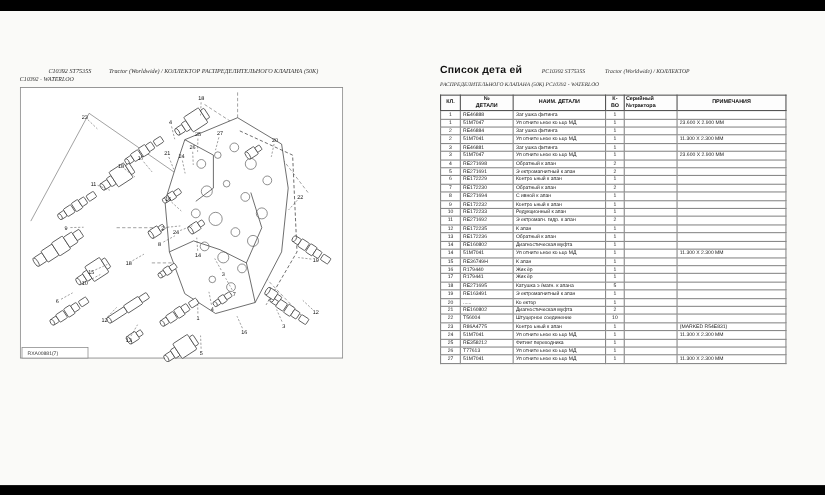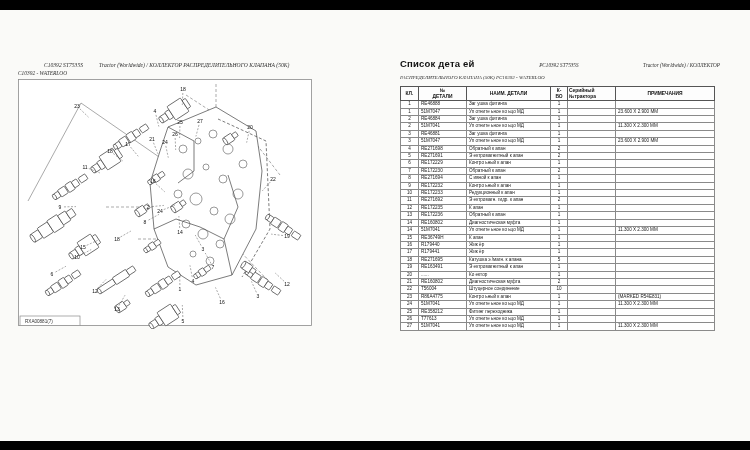--- a/index.html
+++ b/index.html
@@ -22,21 +22,21 @@
   .lp-hdr2{
     position:absolute;left:18px;top:70px;
     font-family:"Liberation Serif","DejaVu Serif",serif;
     font-style:italic;font-size:5.4px;color:#2c2c2c;white-space:nowrap;
   }
   .diagram-box{position:absolute;left:18px;top:79px;width:294px;height:250px}
 
   
   .rp-titlerow{
     position:absolute;left:400px;top:58px;width:320px;
-    display:flex;align-items:baseline;gap:18px;white-space:nowrap;justify-content:space-between;
+    display:flex;align-items:baseline;gap:18px;white-space:nowrap;
   }
   .rp-title{font-size:9.5px;font-weight:bold;color:#111;letter-spacing:.2px}
   .rp-code,.rp-tract{
     font-family:"Liberation Serif","DejaVu Serif",serif;
     font-style:italic;font-size:5.2px;color:#2c2c2c;
   }
   .rp-sub{
     position:absolute;left:400px;top:75px;width:320px;
     font-family:"Liberation Serif","DejaVu Serif",serif;
     font-style:italic;font-size:5px;color:#2c2c2c;white-space:nowrap;

